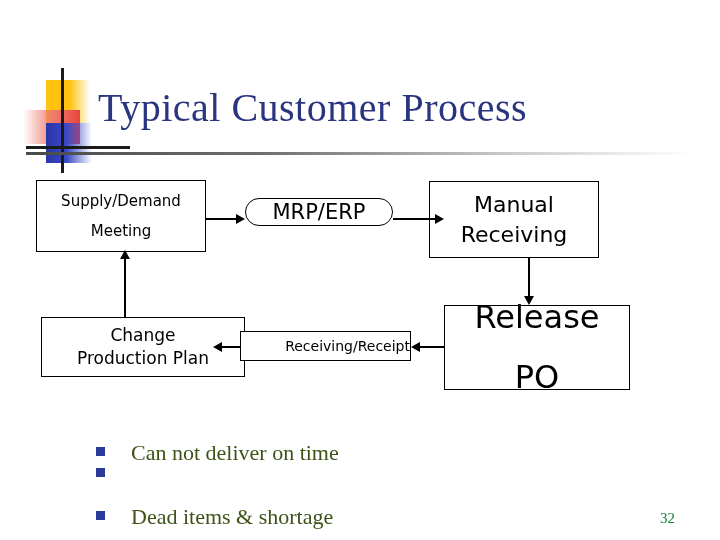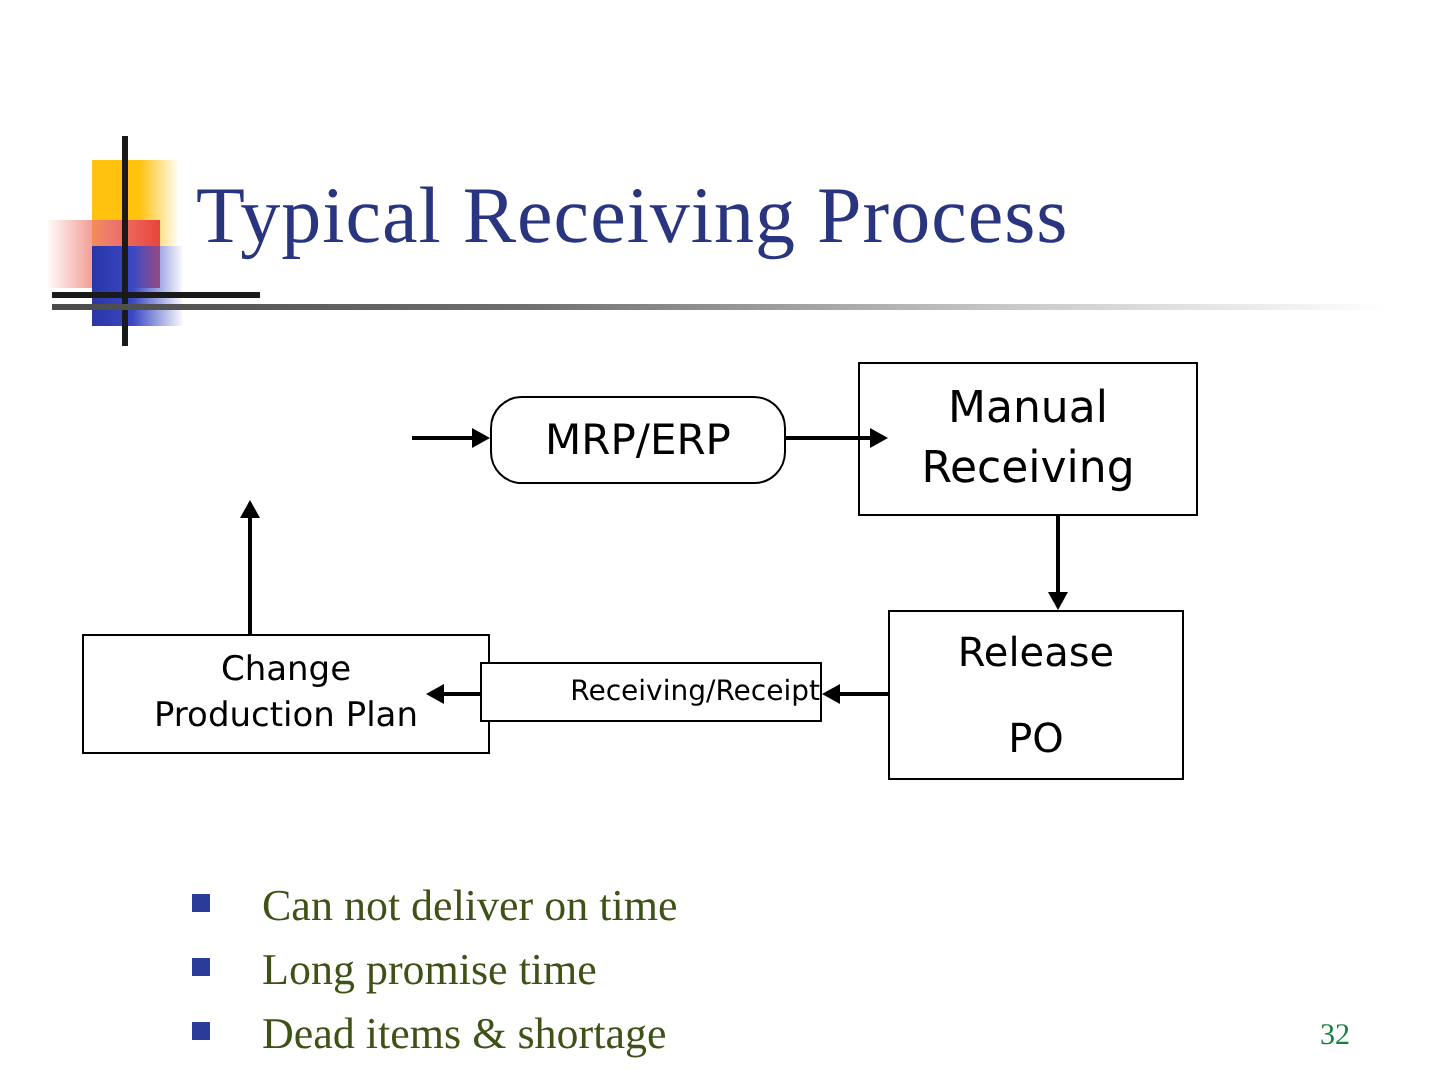--- a/index.html
+++ b/index.html
@@ -60,25 +60,25 @@
     justify-content: center;
     text-align: center;
     color: #000;
     font-family: "DejaVu Sans", sans-serif;
     line-height: 1.35;
   }
   .node .ln { display: block; white-space: nowrap; }
 
   #node-supply-demand { left: 36px;  top: 180px; width: 170px; height: 72px; font-size: 15px; }
   #node-supply-demand .ln:first-child { margin-bottom: 9px; }
-  #node-mrp-erp      { left: 245px; top: 198px; width: 148px; height: 44px; font-size: 21px; border-radius: 16px; }
+  #node-mrp-erp      { left: 245px; top: 198px; width: 148px; height: 28px; font-size: 21px; border-radius: 16px; }
   #node-manual-adj   { left: 429px; top: 181px; width: 170px; height: 77px; font-size: 22px; }
   #node-change-plan  { left: 41px;  top: 317px; width: 204px; height: 60px; font-size: 17px; }
   #node-receiving    { left: 240px; top: 331px; width: 171px; height: 30px; font-size: 14px; align-items: flex-end; }
-  #node-release-po   { left: 444px; top: 305px; width: 148px; height: 85px; font-size: 20px; gap: 16px; }
+  #node-release-po   { left: 444px; top: 305px; width: 186px; height: 85px; font-size: 32px; gap: 16px; }
 
   .conn { position: absolute; background: #000; }
   .conn.h { height: 2px; }
   .conn.v { width: 2px; }
   .arrow { position: absolute; width: 0; height: 0; }
   .arrow.right { border-top: 5px solid transparent; border-bottom: 5px solid transparent; border-left: 9px solid #000; }
   .arrow.left  { border-top: 5px solid transparent; border-bottom: 5px solid transparent; border-right: 9px solid #000; }
   .arrow.up    { border-left: 5px solid transparent; border-right: 5px solid transparent; border-bottom: 9px solid #000; }
   .arrow.down  { border-left: 5px solid transparent; border-right: 5px solid transparent; border-top: 9px solid #000; }
 
@@ -117,25 +117,29 @@
 <div id="slide">
 
   <div class="logo-wrap">
     <div class="sq-yellow"></div>
     <div class="sq-red"></div>
     <div class="sq-blue"></div>
     <div class="cross-v"></div>
     <div class="cross-h"></div>
   </div>
 
-  <div class="title">Typical Receiving Process</div>
+  <div class="title">Typical Customer Process</div>
   <div class="title-rule"></div>
 
   <div class="diagram">
 
+    <div class="node" id="node-supply-demand">
+      <span class="ln">Supply/Demand</span>
+      <span class="ln">Meeting</span>
+    </div>
 
     <div class="node" id="node-mrp-erp">
       <span class="ln">MRP/ERP</span>
     </div>
 
     <div class="node" id="node-manual-adj">
       <span class="ln">Manual</span>
       <span class="ln">Receiving</span>
     </div>
 
@@ -172,21 +176,20 @@
     <div class="arrow up" style="left:120px; top:250px;"></div>
   </div>
 
   <div class="bullets">
     <div class="bullet-row">
       <span class="bullet-mark"></span>
       <span class="bullet-text">Can not deliver on time</span>
     </div>
     <div class="bullet-row">
       <span class="bullet-mark"></span>
-      <span class="bullet-text">Long promise time</span>
     </div>
     <div class="bullet-row">
       <span class="bullet-mark"></span>
       <span class="bullet-text">Dead items &amp; shortage</span>
     </div>
     <div class="bullet-row">
       <span class="bullet-mark"></span>
       <span class="bullet-text">Customer unsatisfied</span>
     </div>
   </div>

